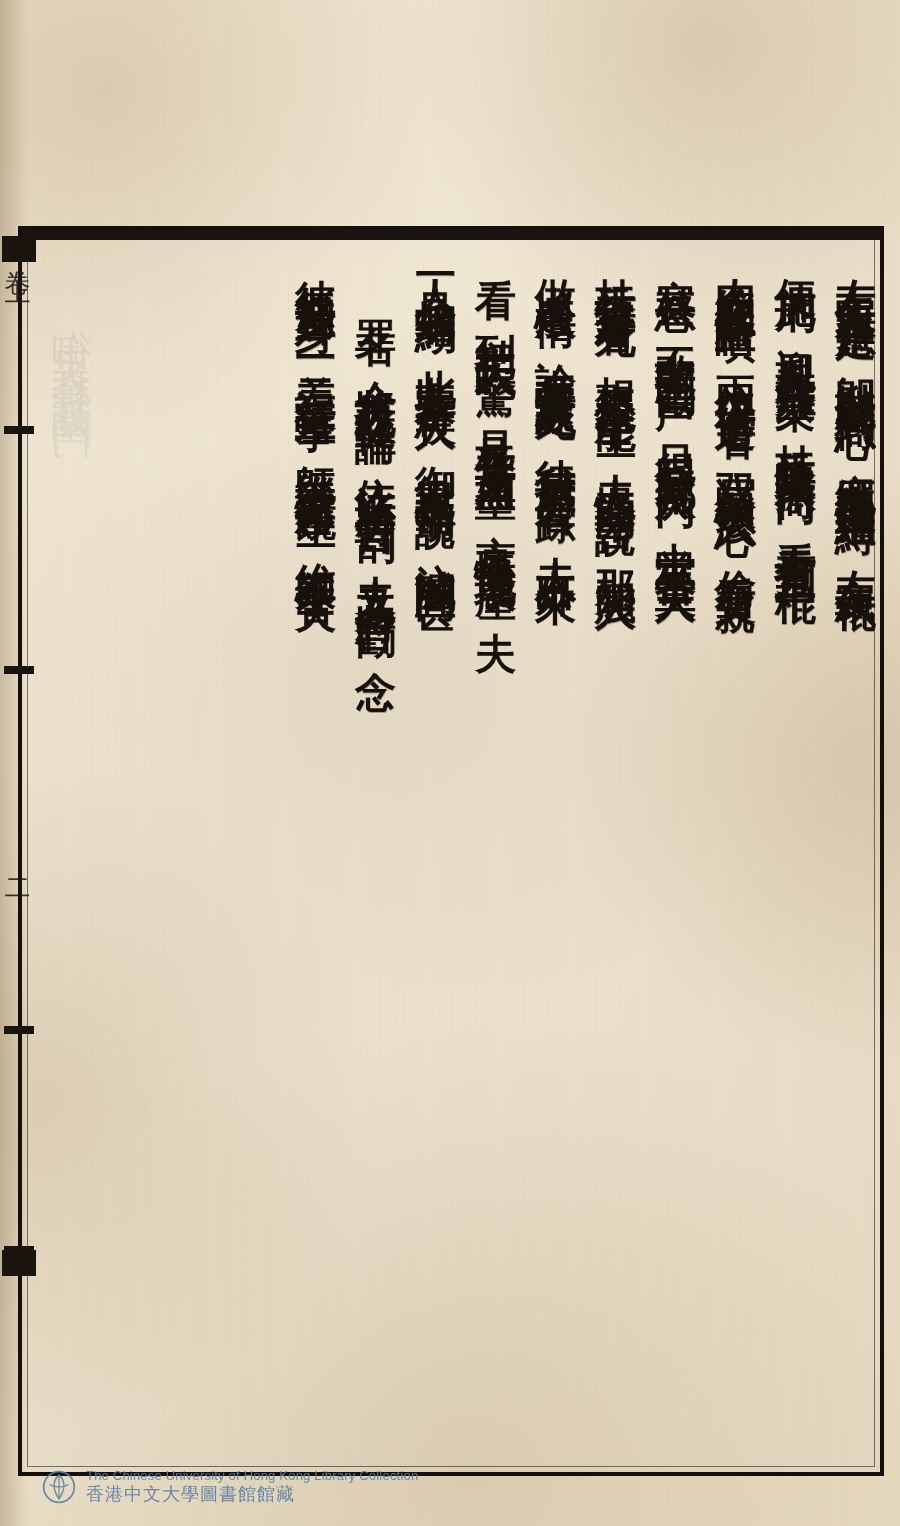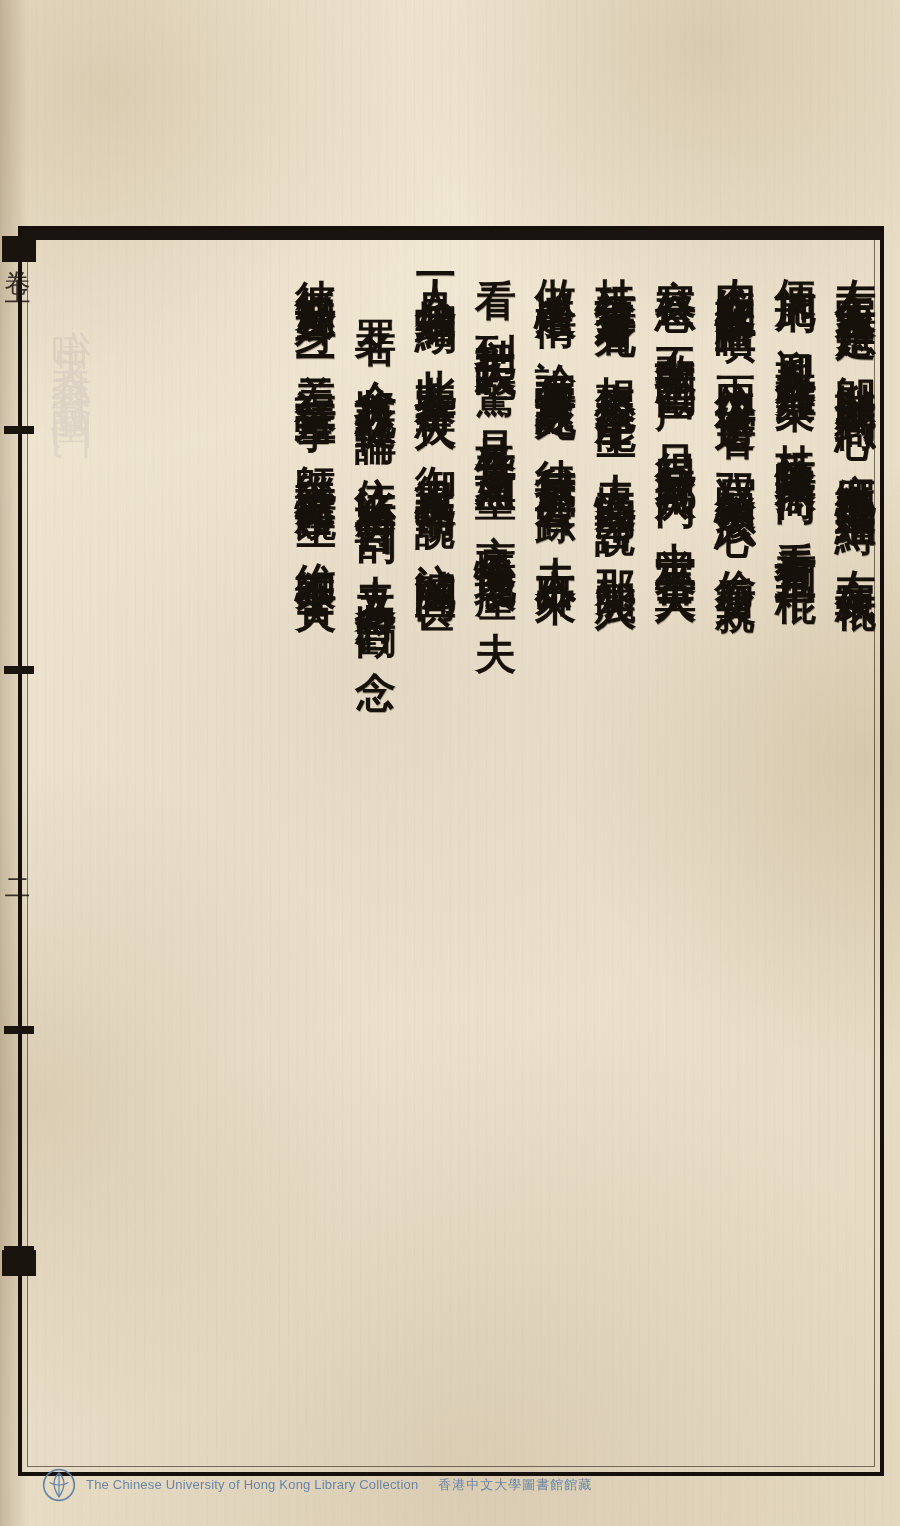--- a/index.html
+++ b/index.html
@@ -186,36 +186,35 @@
     gap: 10px;
     opacity: 0.92;
   }
   #watermark .wm-logo {
     width: 34px;
     height: 34px;
     flex: 0 0 34px;
   }
   #watermark .wm-text {
     display: flex;
-    flex-direction: row;
+    flex-direction: column;
     justify-content: center;
     line-height: 1.25;
   }
   #watermark .wm-en {
     font-family: "Liberation Sans", sans-serif;
     font-size: 13px;
     color: #5d7fa6;
     letter-spacing: 0.2px;
   }
   #watermark .wm-zh {
-    font-family: Liberation Sans, sans-serif;
-    font-size: 13px;
+    font-family: Liberation Mono, monospace;
+    font-size: 18px;
     color: #5d7fa6;
     letter-spacing: 1px;
-    margin-left: 20px;
   }
 </style>
 </head>
 <body>
 
 <div id="page">
 
   <div id="paper-stains"></div>
   <div id="paper-fibres"></div>
   <div id="binding-edge"></div>

